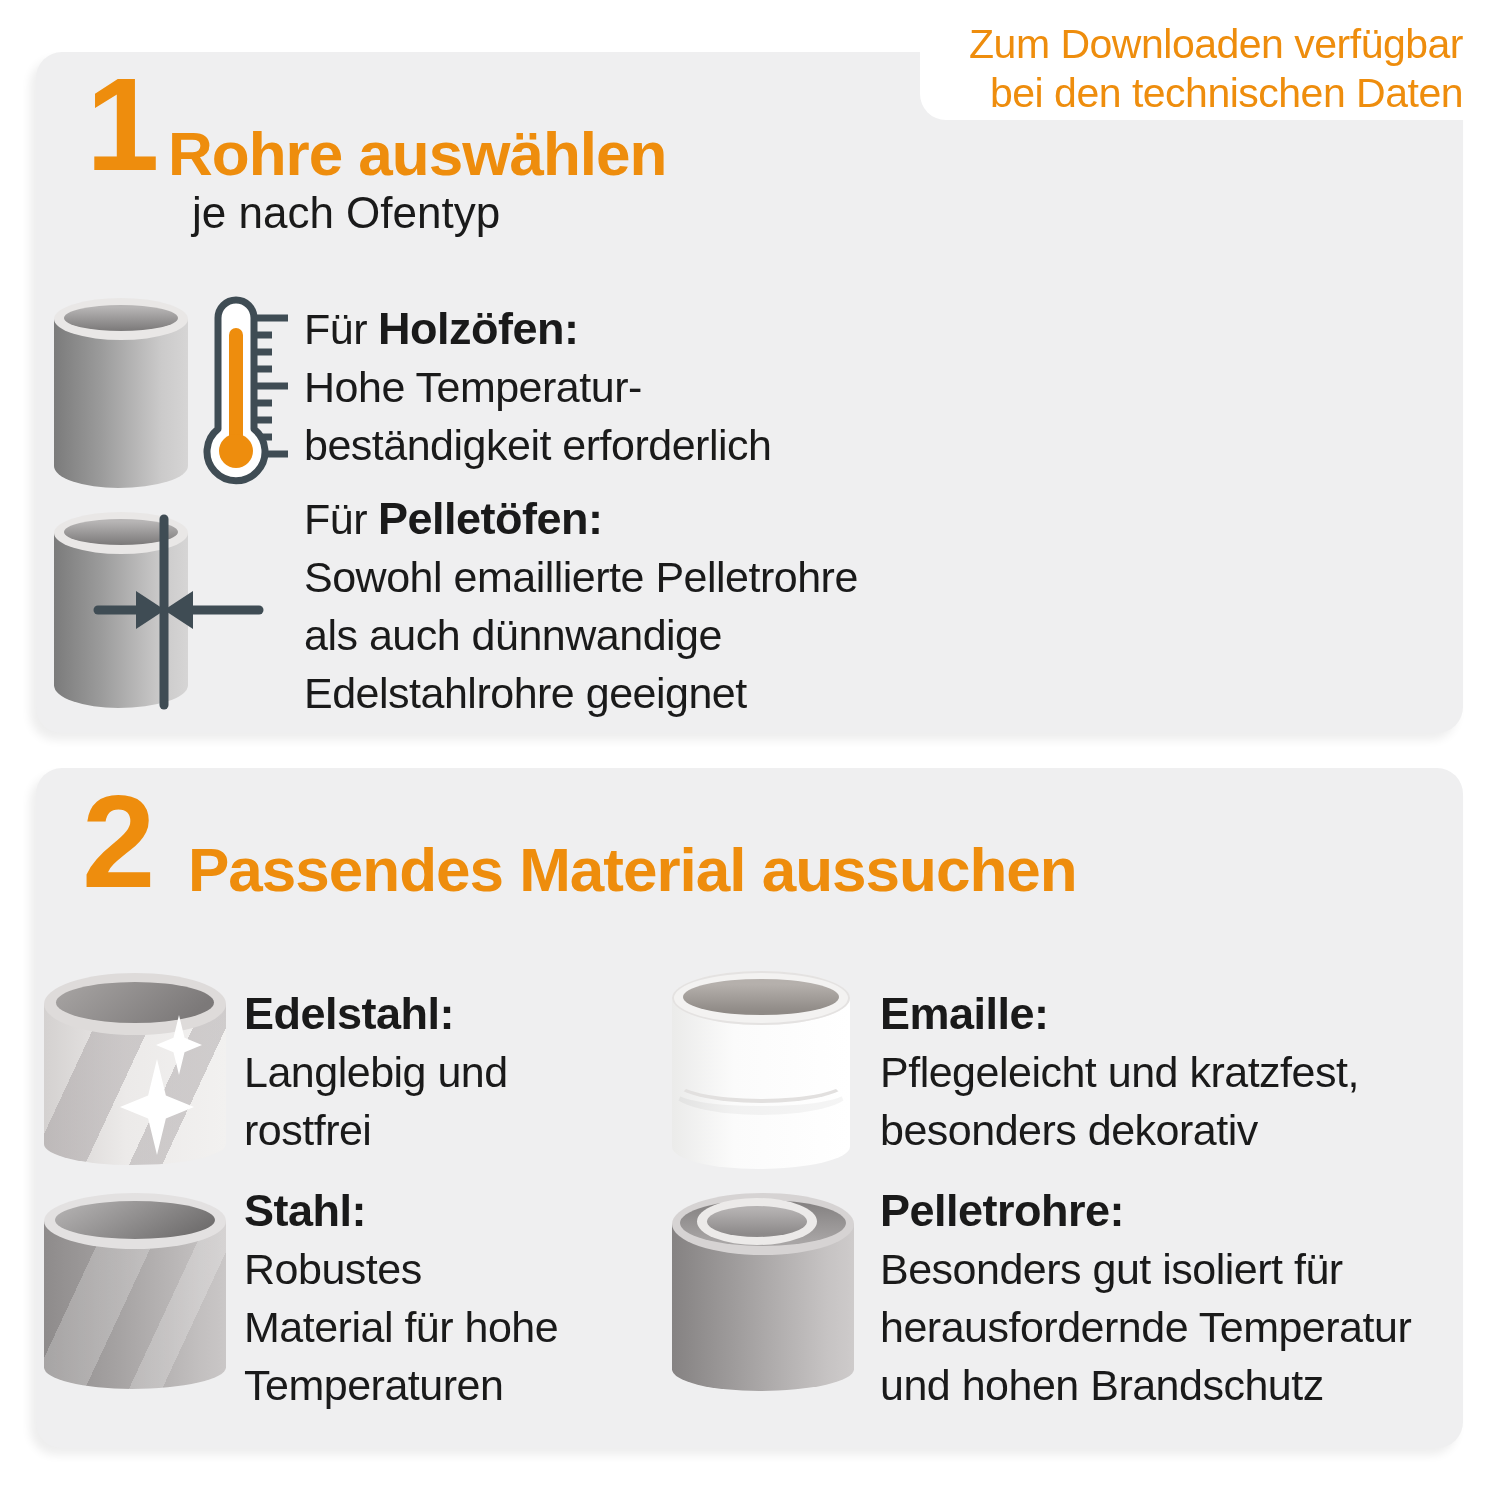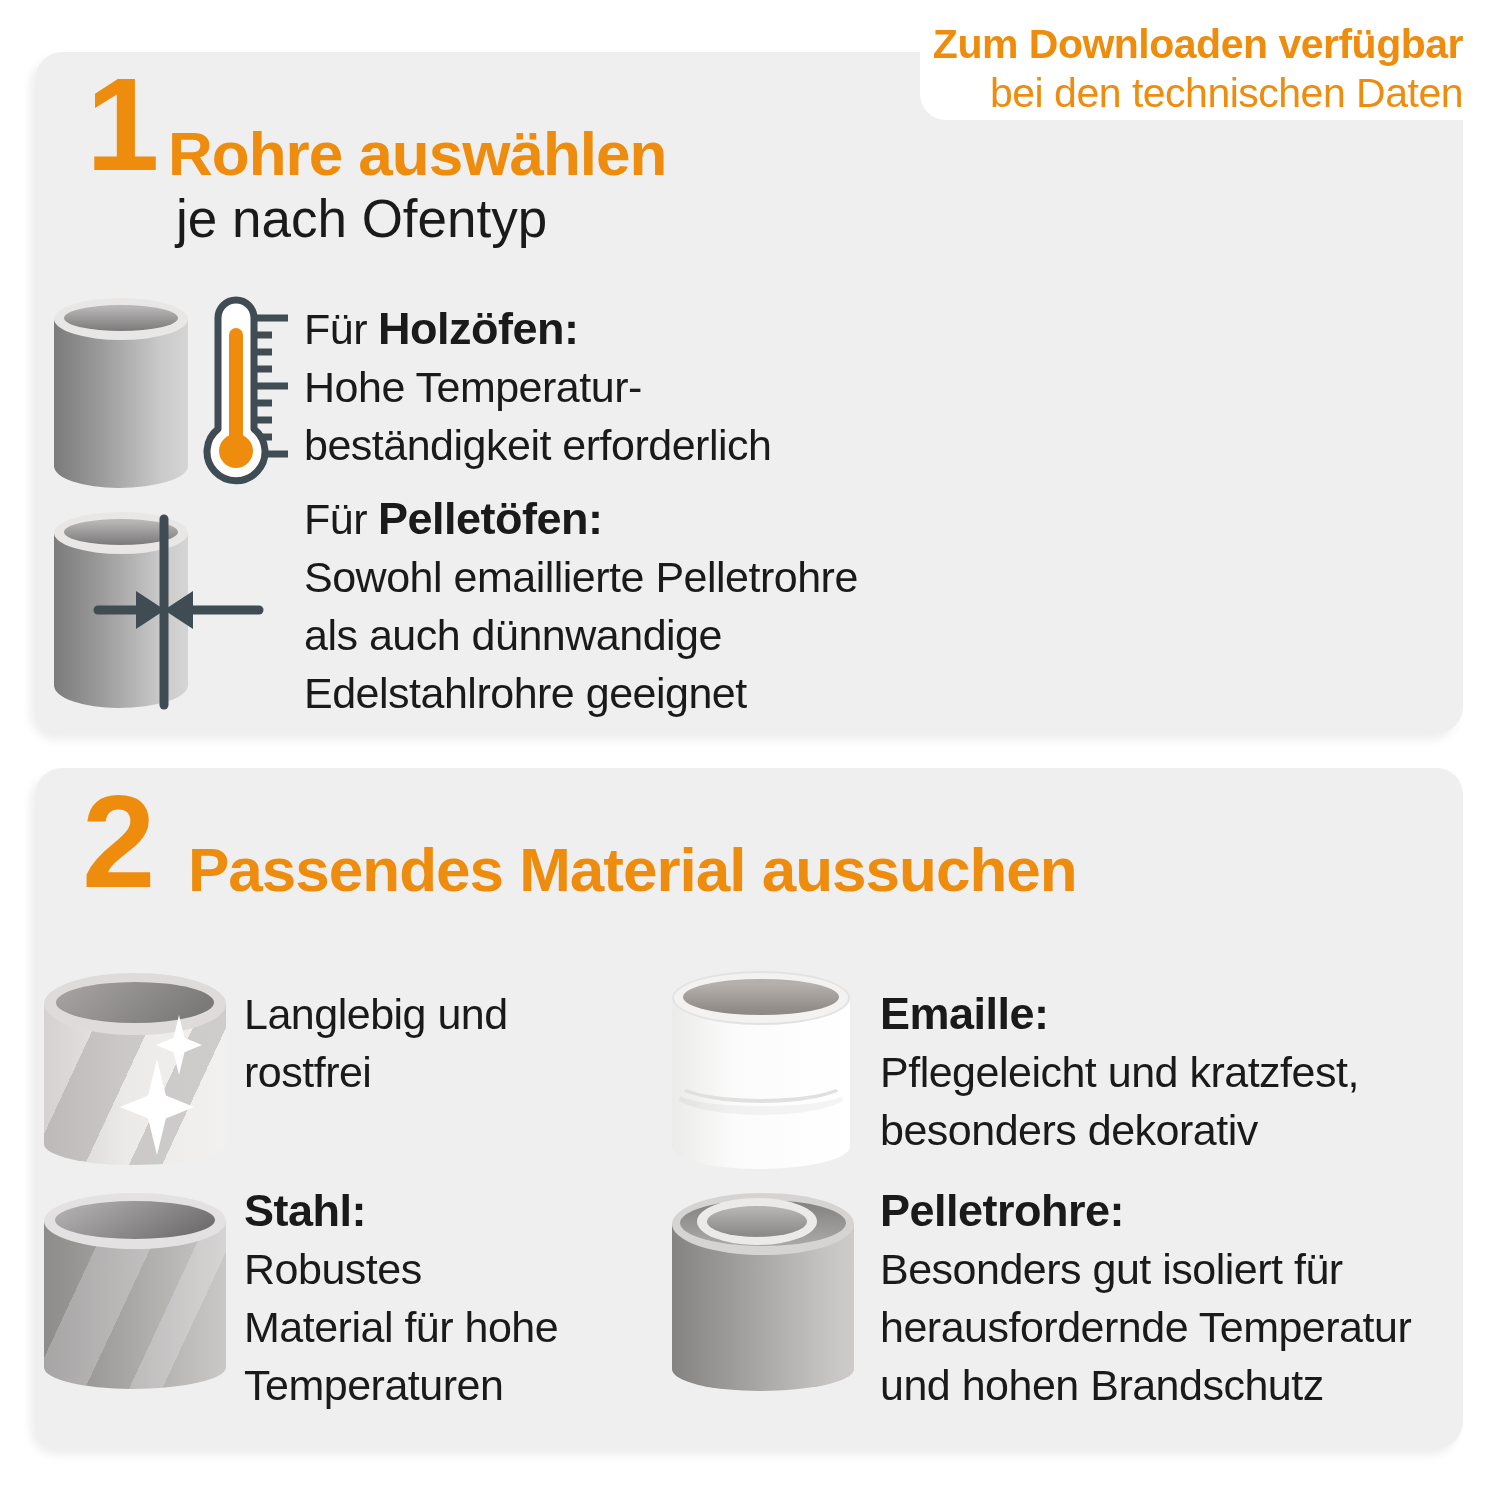--- a/index.html
+++ b/index.html
@@ -33,44 +33,45 @@
     position:absolute;top:0;right:0;z-index:3;
     width:580px;height:120px;
     background:#ffffff;
     border-bottom-left-radius:26px;
     text-align:right;
     padding:20px 37px 0 0;
     color:var(--accent);
     line-height:49px;
     letter-spacing:-0.5px;
   }
-  .note .l1{font-size:41px;font-weight:700;}
+  .note .l1{font-size:41px;font-weight:400;}
   .note .l2{font-size:41px;font-weight:400;text-align:right;}
 
   .step-num{
     position:absolute;
     font-size:132px;
     font-weight:700;
     line-height:1;
     color:var(--accent);
     letter-spacing:-2px;
   }
   .step-title{
     position:absolute;
     font-size:62px;
     font-weight:700;
     color:var(--accent);
     letter-spacing:-1px;
     white-space:nowrap;
   }
   .step-sub{
     position:absolute;
-    font-size:53px;
+    font-size:44px;
     color:var(--txt);
     white-space:nowrap;
+    margin-left:16px;
   }
   .copy{
     position:absolute;
     font-size:43px;
     line-height:58px;
     color:var(--txt);
     letter-spacing:-0.5px;
     white-space:nowrap;
   }
   .copy .lbl{font-weight:700;font-size:45px;}
@@ -261,20 +262,21 @@
 
   <div class="cyl pipe-edel" style="left:8px;top:205px;">
     <div class="cyl-body"></div>
     <div class="cyl-top">
       <div class="cyl-hole"></div>
     </div>
     <div class="sparkle big"></div>
     <div class="sparkle small"></div>
   </div>
   <div class="copy" style="left:208px;top:217px;">
+    <div class="lbl">Edelstahl:</div>
     <div>Langlebig und</div>
     <div>rostfrei</div>
   </div>
 
   <div class="cyl pipe-email" style="left:636px;top:203px;">
     <div class="cyl-body"></div>
     <div class="collar shade"></div>
     <div class="collar"></div>
     <div class="cyl-top">
       <div class="cyl-hole"></div>

